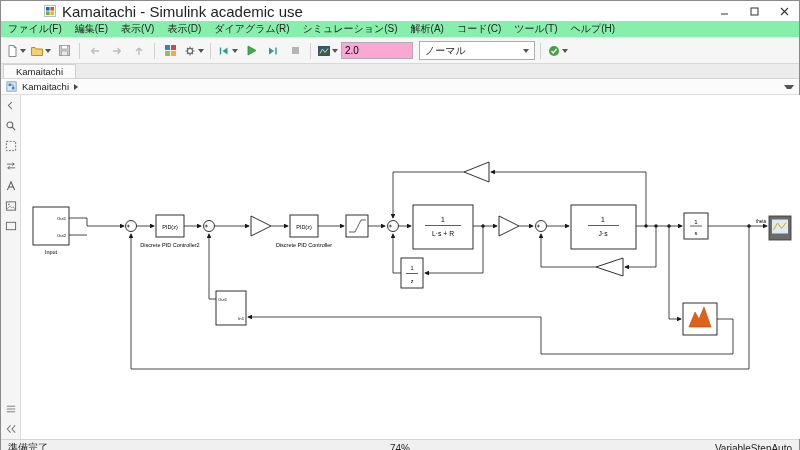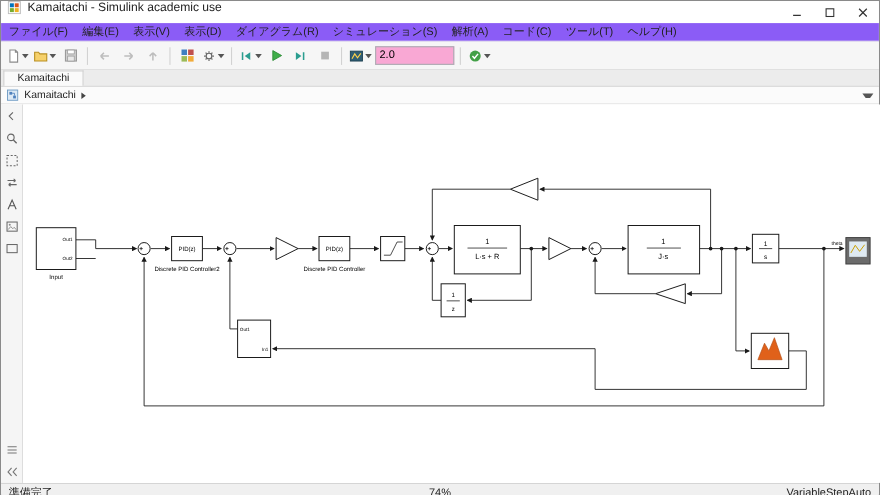--- a/index.html
+++ b/index.html
@@ -1,25 +1,25 @@
 <!DOCTYPE html>
 <html><head>
 <meta charset="utf-8">
 <style>
   html,body{margin:0;padding:0;}
   body{width:800px;height:450px;overflow:hidden;font-family:"Liberation Sans",sans-serif;background:#fff;color:#222;}
   .window{width:800px;height:450px;display:flex;flex-direction:column;box-sizing:border-box;border:1px solid #8a8a8a;background:#fff;}
 
   
-  .titlebar{height:20px;flex:0 0 20px;display:flex;align-items:flex-start;gap:6px;padding-left:6px;background:#fff;font-size:11px;}
+  .titlebar{height:20px;flex:0 0 20px;display:flex;align-items:center;gap:6px;padding-left:6px;background:#fff;font-size:15px;margin-left:37px;}
   .win-controls{margin-left:auto;display:flex;height:100%;}
   .win-btn{width:30px;height:100%;display:flex;align-items:center;justify-content:center;}
 
   
-  .menubar{height:16px;flex:0 0 16px;display:flex;align-items:center;gap:13px;padding:0 7px;font-size:10px;background:#8b5cf6;border-bottom:1px solid #ececec;white-space:nowrap;}
+  .menubar{height:16px;flex:0 0 16px;display:flex;align-items:center;gap:13px;padding:0 7px;font-size:10px;background:#86efac;border-bottom:1px solid #ececec;white-space:nowrap;}
   .menubar span{cursor:default;}
 
   
   .toolbar{height:25px;flex:0 0 25px;display:flex;align-items:center;gap:2px;padding:0 4px;background:#f6f6f6;border-bottom:1px solid #d8d8d8;}
   .tbtn{height:20px;min-width:18px;display:flex;align-items:center;justify-content:center;gap:1px;border-radius:2px;padding:0 1px;}
   .sep{width:1px;height:16px;background:#d2d2d2;margin:0 3px;}
   .caret{width:0;height:0;border-left:3px solid transparent;border-right:3px solid transparent;border-top:4px solid #555;}
   .time-input{width:64px;height:15px;font-size:10px;font-family:"Liberation Sans",sans-serif;border:1px solid #abadb3;padding:0 3px;background:#f9a8d4;}
   .mode-select{width:104px;height:17px;border:1px solid #abadb3;background:#fff;font-size:10px;display:flex;align-items:center;justify-content:space-between;padding:0 5px;margin-left:4px;}
 
@@ -184,20 +184,24 @@
     </div>
     <div class="sep"></div>
     <div class="tbtn">
       <svg width="14" height="14" viewBox="0 0 14 14">
         <rect x="1.5" y="2.5" width="11" height="9" fill="#2f5d73" stroke="#1e3f50" stroke-width="0.8"></rect>
         <polyline points="3,9.5 5.5,5 8,8.5 11,4.5" fill="none" stroke="#ffd24a" stroke-width="1"></polyline>
       </svg>
         <span class="caret"></span>
     </div>
     <input class="time-input" type="text" readonly="" value="2.0" style="">
+    <div class="mode-select">
+      <span>ノーマル</span>
+      <span class="caret"></span>
+    </div>
     <div class="sep"></div>
     <div class="tbtn">
       <svg width="14" height="14" viewBox="0 0 14 14">
         <circle cx="7" cy="7" r="5" fill="#43a047"></circle>
           <path d="M4.5,7 L6.3,9 L9.6,5" fill="none" stroke="#fff" stroke-width="1.3"></path>
       </svg>
         <span class="caret"></span>
     </div>
   </div>
 

